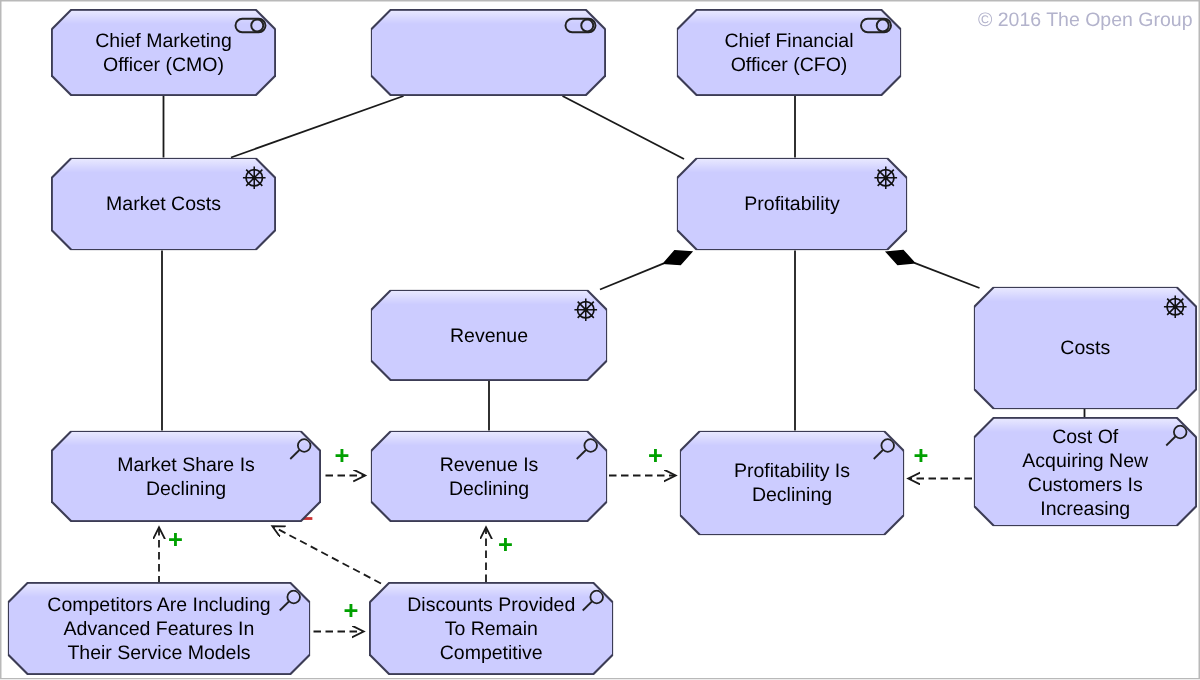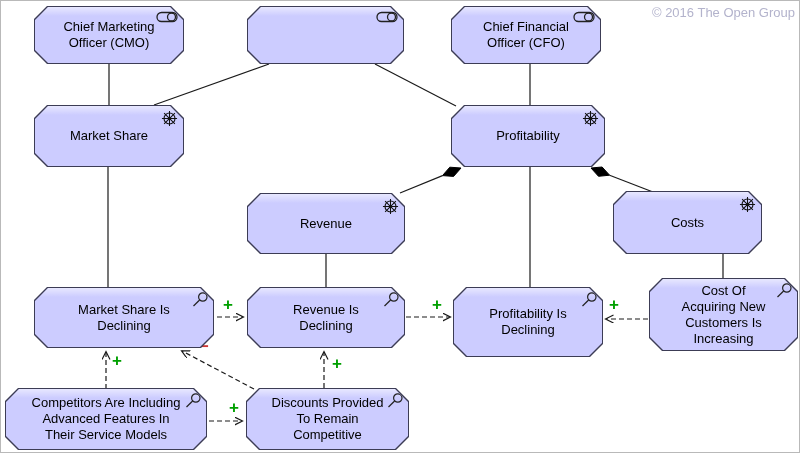--- a/index.html
+++ b/index.html
@@ -131,21 +131,21 @@
   <div class="node" style="left:33px;top:104px;width:150px;height:62px">
     <div class="shell"></div>
     <div class="fill">
       <span class="icon">
         <svg width="17" height="17" viewBox="0 0 18 18">
             <circle cx="9" cy="9" r="5.8" fill="none" stroke="#111" stroke-width="1.2"></circle>
             <path d="M9 1 V17 M1 9 H17 M3.3 3.3 L14.7 14.7 M14.7 3.3 L3.3 14.7" stroke="#111" stroke-width="1.1"></path>
             <circle cx="9" cy="9" r="1.5" fill="#111"></circle>
           </svg>
       </span>
-      <span class="label">Market Share</span>
+      <span class="label">Market Costs</span>
     </div>
   </div>
 
   <div class="node" style="left:450px;top:104px;width:154px;height:62px">
     <div class="shell"></div>
     <div class="fill">
       <span class="icon">
         <svg width="17" height="17" viewBox="0 0 18 18">
             <circle cx="9" cy="9" r="5.8" fill="none" stroke="#111" stroke-width="1.2"></circle>
             <path d="M9 1 V17 M1 9 H17 M3.3 3.3 L14.7 14.7 M14.7 3.3 L3.3 14.7" stroke="#111" stroke-width="1.1"></path>
@@ -163,21 +163,21 @@
         <svg width="17" height="17" viewBox="0 0 18 18">
             <circle cx="9" cy="9" r="5.8" fill="none" stroke="#111" stroke-width="1.2"></circle>
             <path d="M9 1 V17 M1 9 H17 M3.3 3.3 L14.7 14.7 M14.7 3.3 L3.3 14.7" stroke="#111" stroke-width="1.1"></path>
             <circle cx="9" cy="9" r="1.5" fill="#111"></circle>
           </svg>
       </span>
       <span class="label">Revenue</span>
     </div>
   </div>
 
-  <div class="node" style="left:612px;top:190px;width:149px;height:63px">
+  <div class="node" style="left:648px;top:190px;width:149px;height:82px">
     <div class="shell"></div>
     <div class="fill">
       <span class="icon">
         <svg width="17" height="17" viewBox="0 0 18 18">
             <circle cx="9" cy="9" r="5.8" fill="none" stroke="#111" stroke-width="1.2"></circle>
             <path d="M9 1 V17 M1 9 H17 M3.3 3.3 L14.7 14.7 M14.7 3.3 L3.3 14.7" stroke="#111" stroke-width="1.1"></path>
             <circle cx="9" cy="9" r="1.5" fill="#111"></circle>
           </svg>
       </span>
       <span class="label">Costs</span>

